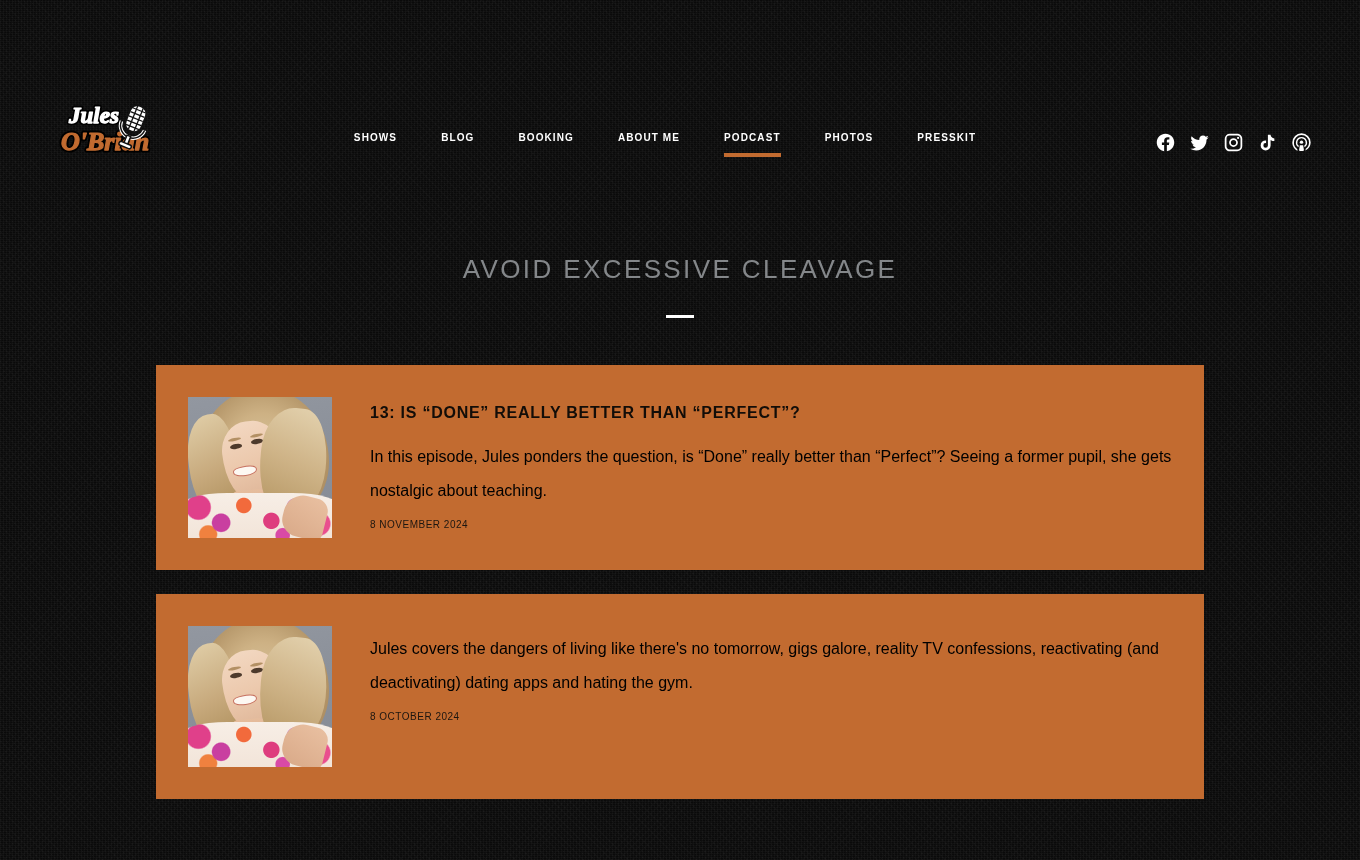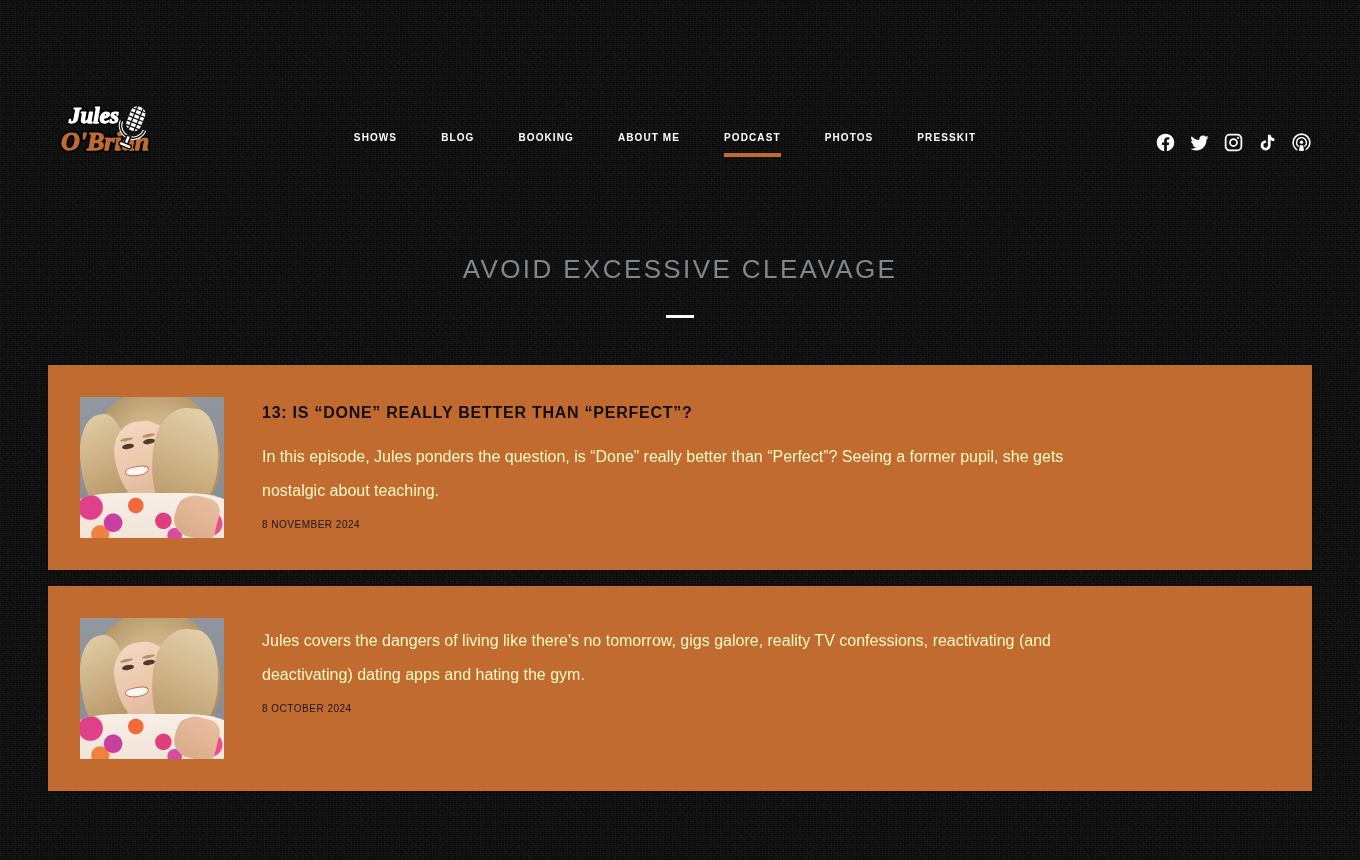--- a/index.html
+++ b/index.html
@@ -114,24 +114,24 @@
   .title-divider {
     width: 28px;
     height: 3px;
     background: #ffffff;
     margin: 30px auto 0 auto;
   }
 
   
   .episode-list {
     margin: 47px auto 0 auto;
-    width: 1264px;
+    width: 1048px;
     display: flex;
     flex-direction: column;
-    gap: 16px;
+    gap: 24px;
   }
 
   .episode-card {
     background: #c26b30;
     display: flex;
     align-items: flex-start;
     padding: 32px;
     cursor: pointer;
   }
 
@@ -249,21 +249,21 @@
     color: #120d08;
     font-size: 16px;
     font-weight: bold;
     letter-spacing: 0.75px;
     text-transform: uppercase;
     line-height: 1.3;
     margin-bottom: 16px;
   }
 
   .episode-desc {
-    color: #fef9c3;
+    color: #000000;
     font-size: 16px;
     line-height: 34px;
     font-weight: 400;
     max-width: 845px;
     margin-bottom: 12px;
   }
 
   .episode-date {
     color: #1c1610;
     font-size: 10px;

